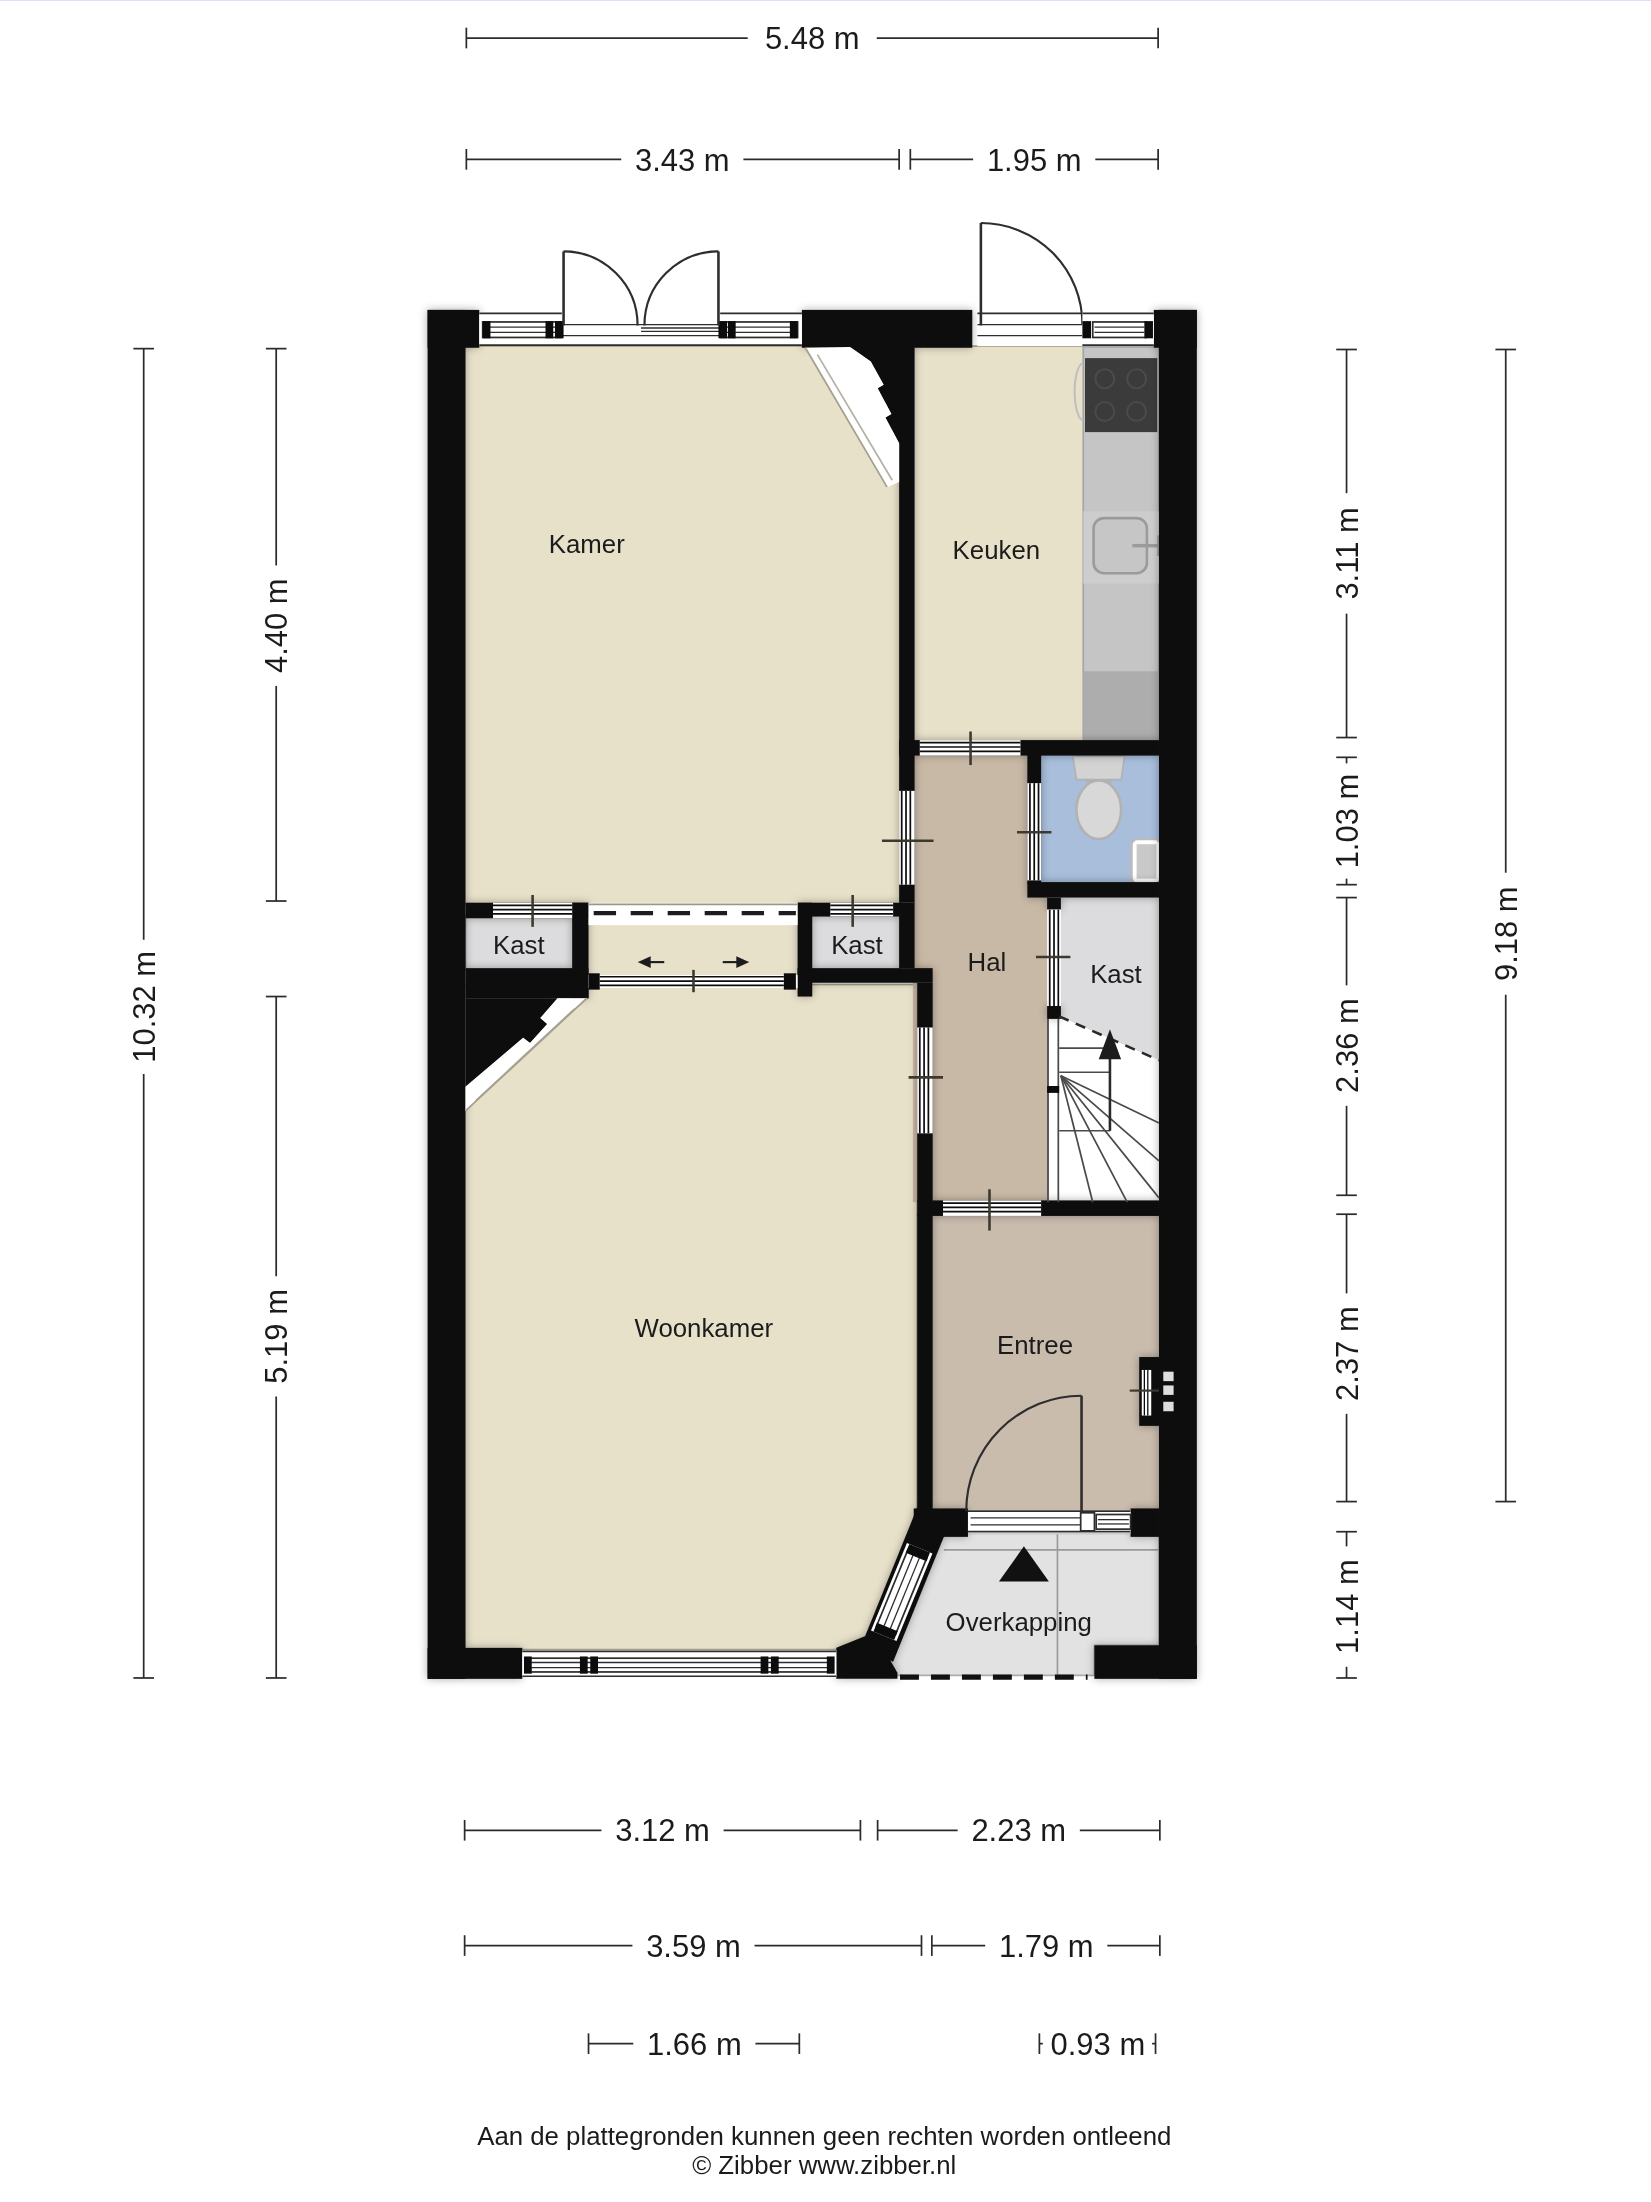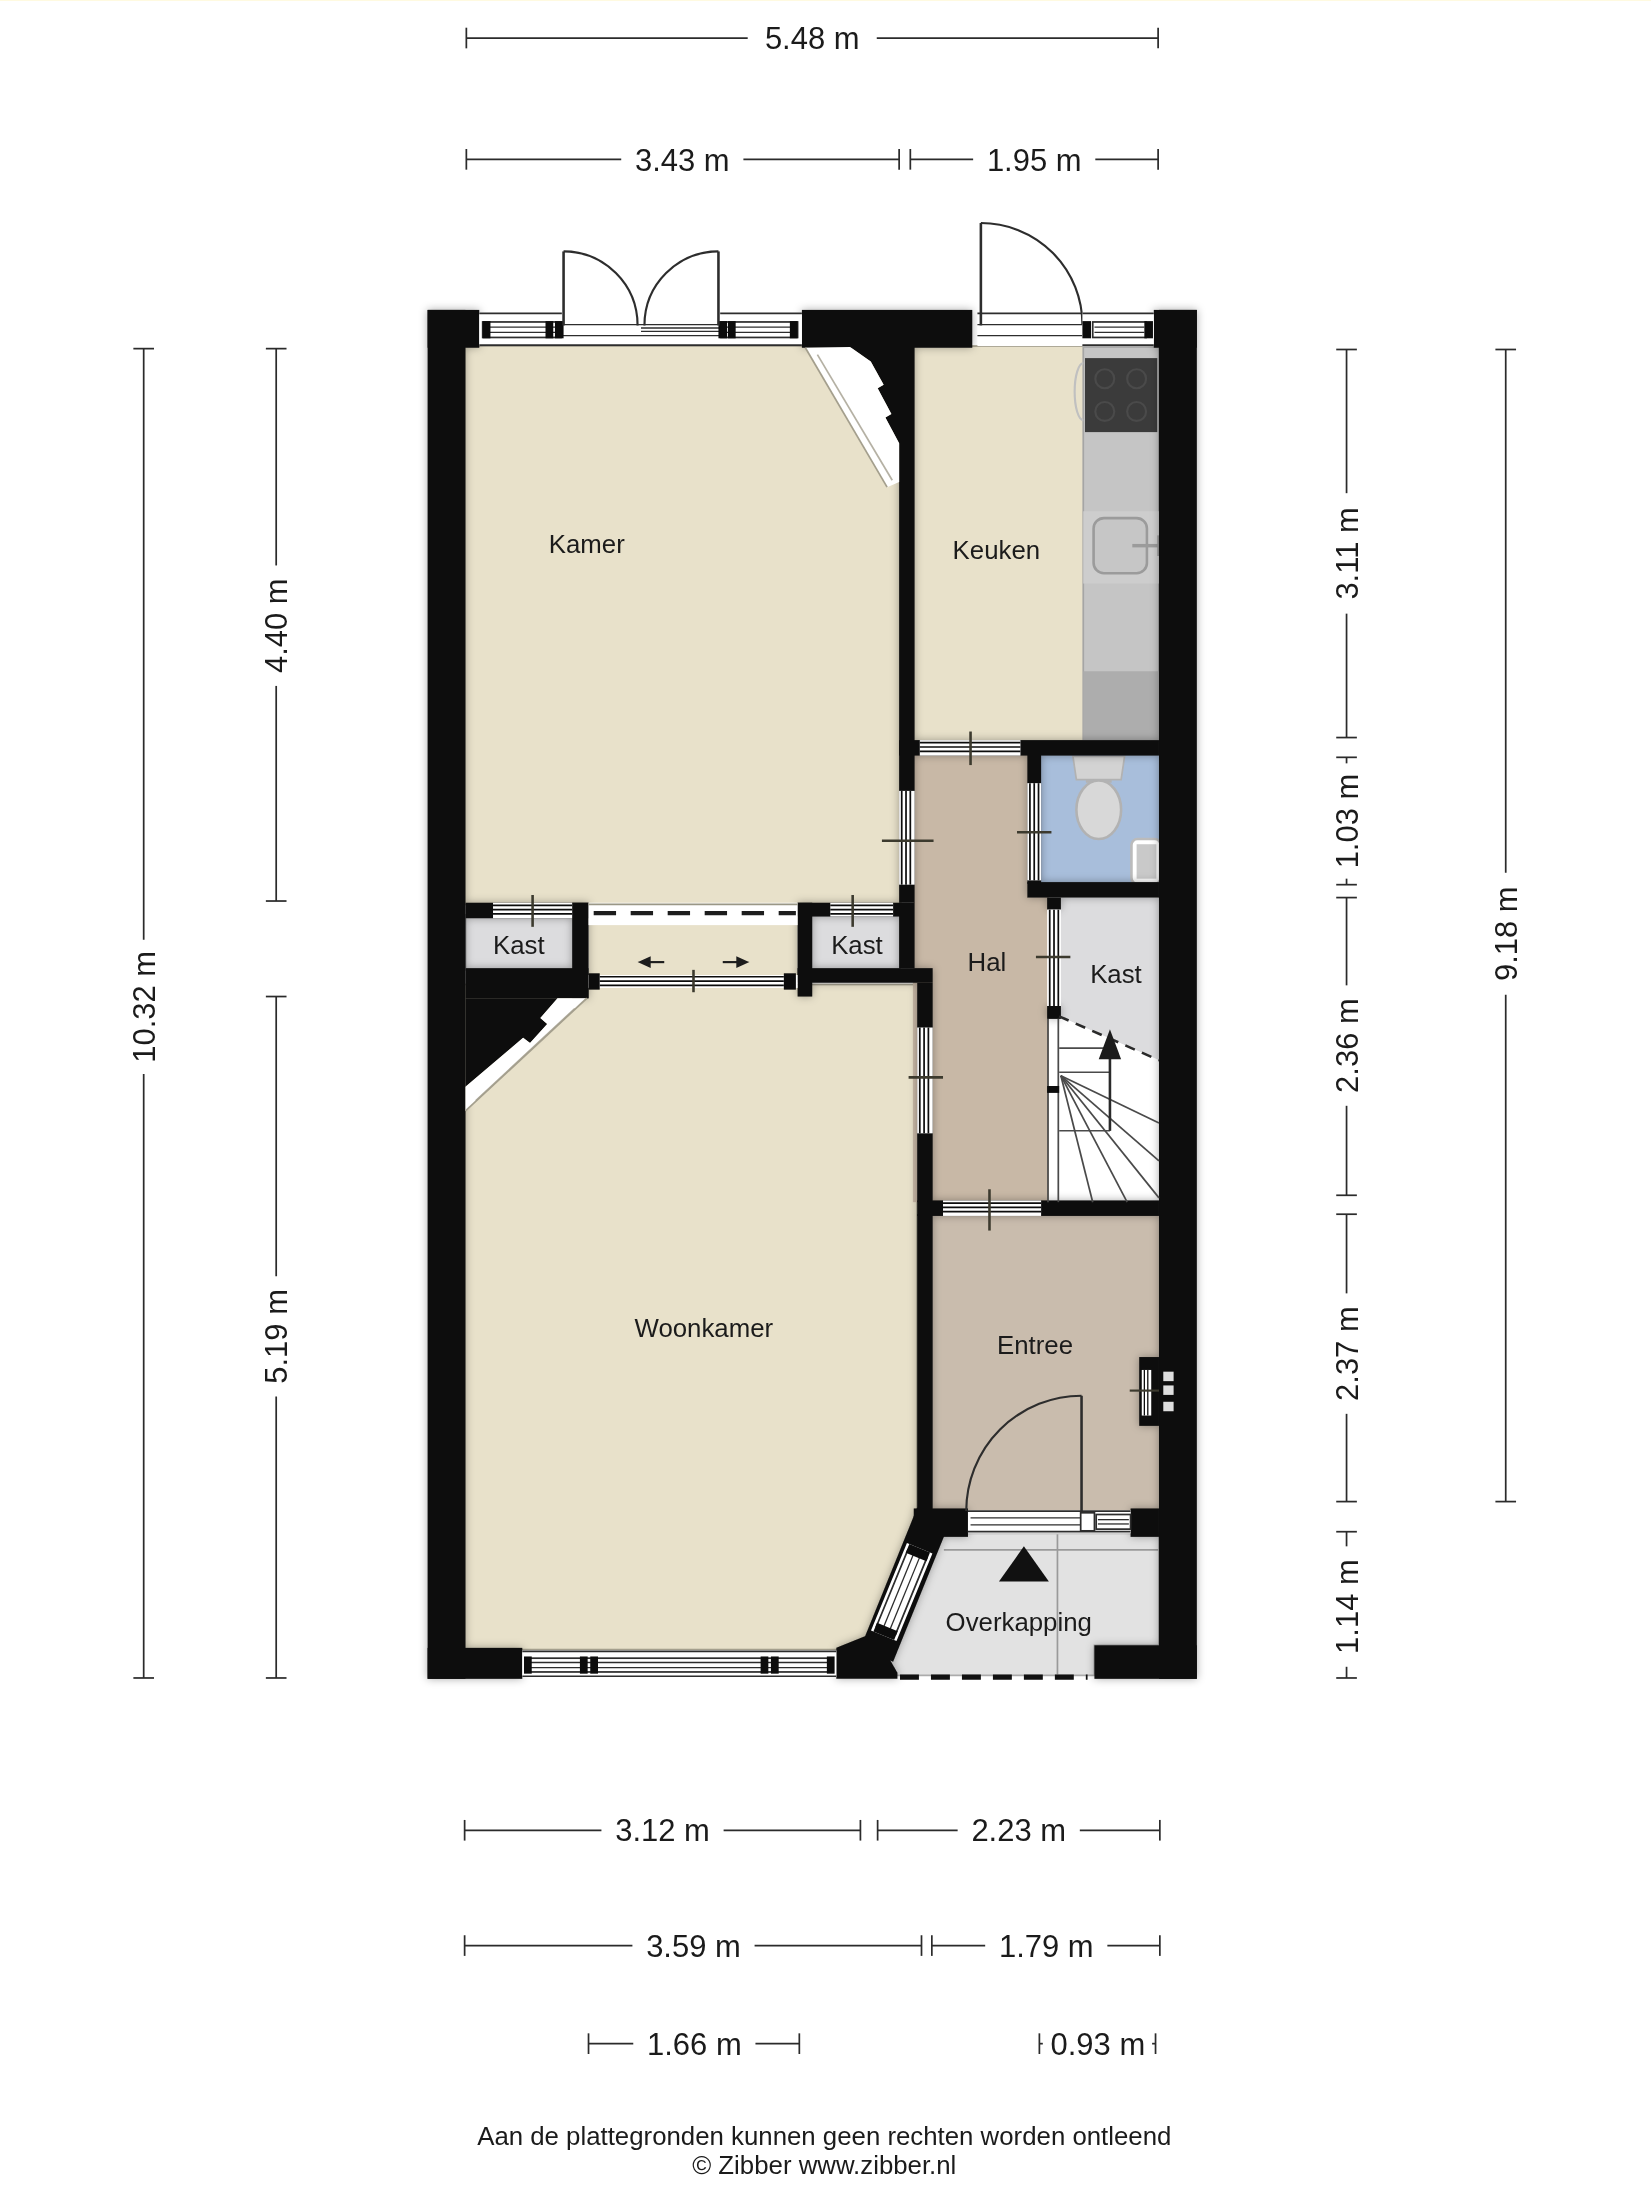--- a/index.html
+++ b/index.html
@@ -1,16 +1,16 @@
 <!DOCTYPE html>
 <html style="font-size:13.8px"><head>
 <meta charset="utf-8">
 <style>
   html,body{margin:0;padding:0;background:#ffffff;}
-  .wrap{width:1652px;height:2203px;position:relative;background:#fde047;}
+  .wrap{width:1652px;height:2203px;position:relative;background:#1d4ed8;}
   text{font-family:"Liberation Sans",sans-serif;fill:#1b1b1b;}
   .dim{font-size:36px;}
   .room{font-size:30px;}
   .foot{font-size:30px;}
 </style>
 </head>
 <body>
 <div class="wrap">
 <svg width="1652" height="2203" viewBox="0 0 1920 2560">
 <defs>

